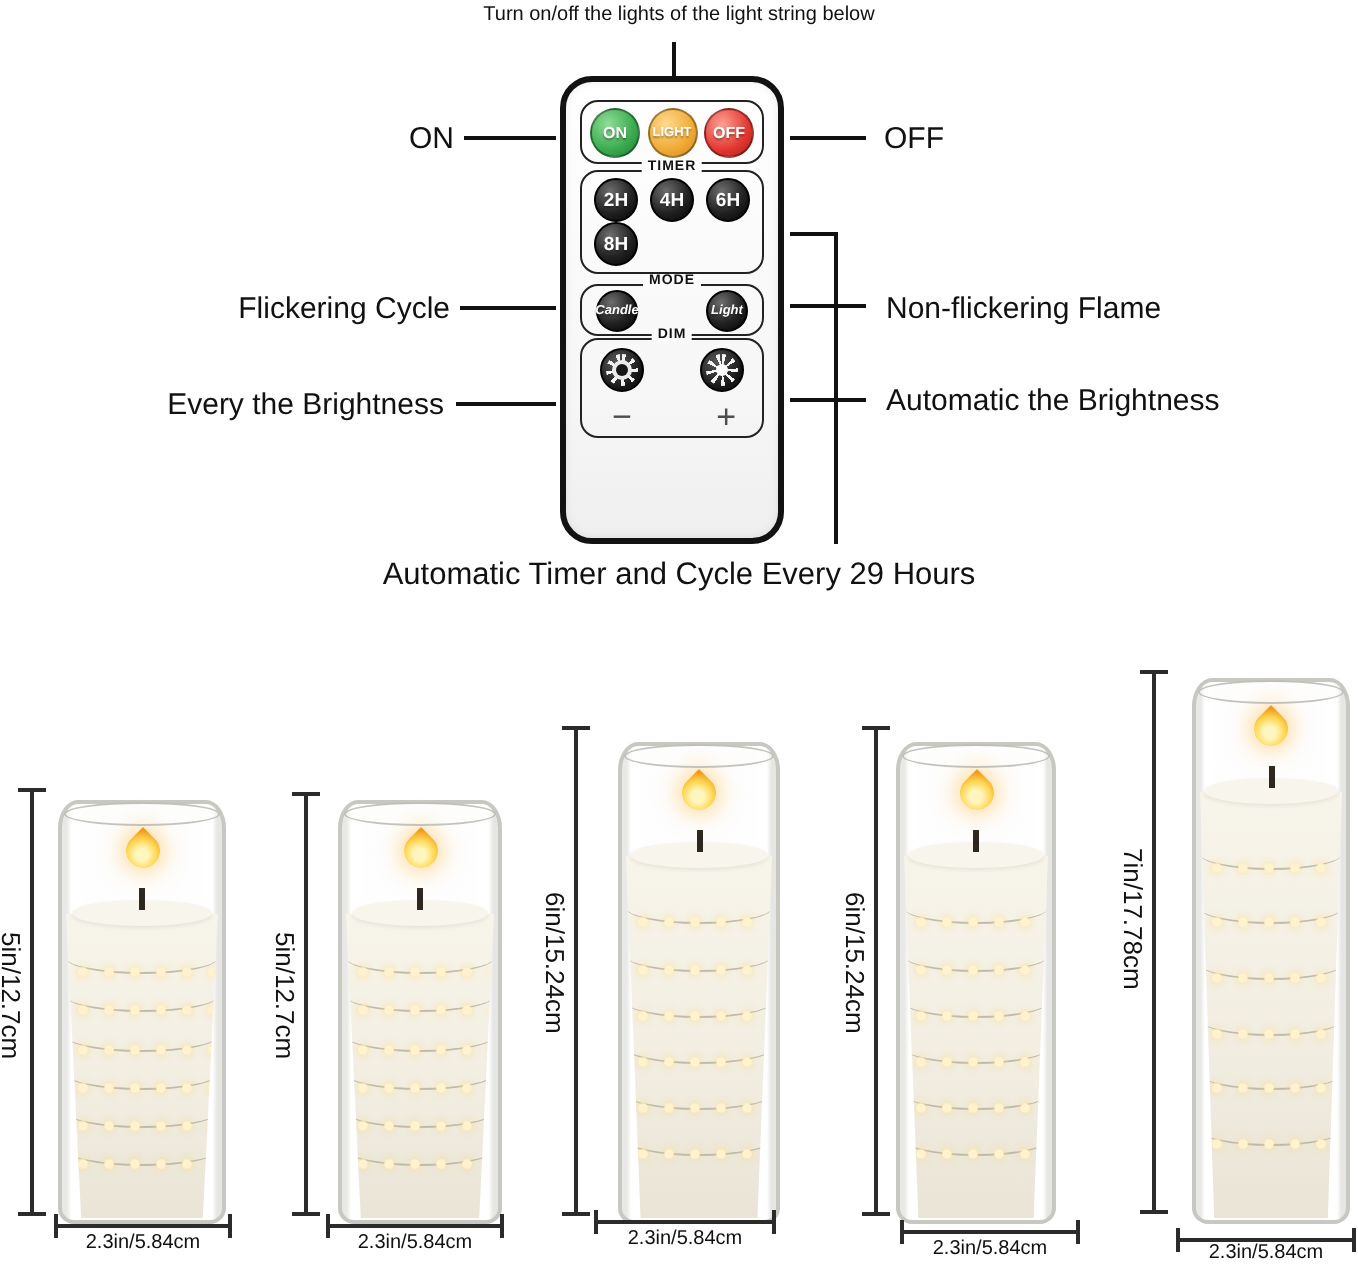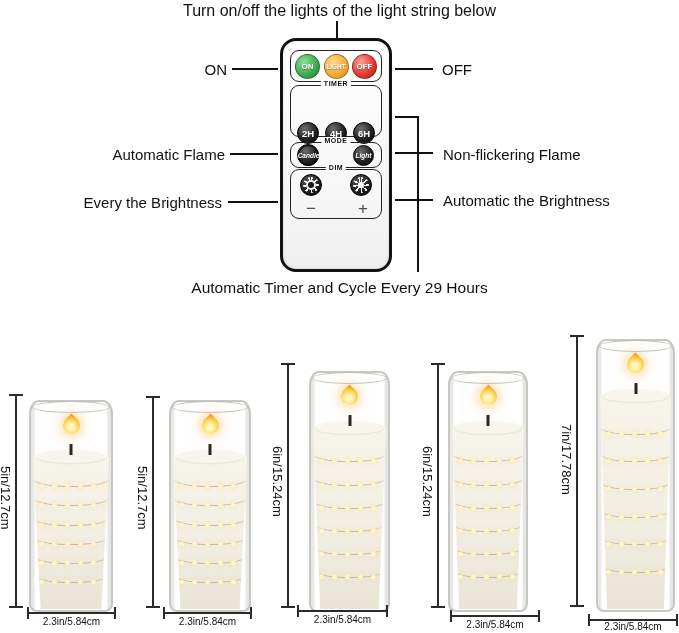--- a/index.html
+++ b/index.html
@@ -3,21 +3,21 @@
 <meta charset="utf-8">
 <style>
   * { margin:0; padding:0; box-sizing:border-box; }
   html,body { background:#fff; }
   .canvas {
     position:relative; width:679px; height:633px; background:#ffffff;
     font-family:"Liberation Sans", sans-serif; color:#111; overflow:hidden;
   }
 
   
-  .title { position:absolute; top:2px; left:0; right:0; text-align:center; font-size:16px; }
+  .title { position:absolute; top:2px; left:0; right:0; text-align:center; font-size:10px; }
   .caption { position:absolute; top:279px; left:0; right:0; text-align:center; font-size:15.5px; }
   .callout { position:absolute; font-size:15px; white-space:nowrap; }
   .line { position:absolute; background:#111; }
 
   
   .remote {
     position:absolute; left:280px; top:38px; width:112px; height:234px;
     border:3px solid #121212; border-radius:16px;
     background:linear-gradient(180deg,#ffffff 0%,#f6f6f6 70%,#efefef 100%);
     box-shadow: inset 0 0 4px rgba(0,0,0,.08);
@@ -37,21 +37,21 @@
 
   .btn-round {
     display:flex; align-items:center; justify-content:center;
     border-radius:50%; color:#fff; font-weight:bold; text-shadow:0 1px 1px rgba(0,0,0,.35);
   }
   .btn-power { width:25px; height:25px; font-size:8px; border:1px solid rgba(0,0,0,.35); }
   .btn-on    { background:radial-gradient(circle at 35% 30%, #8fdd97, #3aaa4e 60%, #1f7e35); }
   .btn-light { background:radial-gradient(circle at 35% 30%, #ffd98d, #f0aa35 60%, #cf8a1e); font-size:6.5px; }
   .btn-off   { background:radial-gradient(circle at 35% 30%, #ff9f92, #e23730 60%, #a81f18); }
 
-  .timer-grid { position:absolute; inset:3px 6px; display:flex; flex-wrap:wrap; justify-content:space-between; align-content:space-between;margin-top:33px; }
+  .timer-grid { position:absolute; inset:3px 6px; display:flex; flex-wrap:wrap; justify-content:space-between; align-content:space-between; }
   .btn-black {
     width:22px; height:22px; font-size:9.5px;
     background:radial-gradient(circle at 35% 28%, #6e6e6e, #232323 55%, #000);
     border:1px solid #000;
   }
   .btn-mode { width:21px; height:21px; font-size:6.5px; font-style:italic; font-weight:bold; }
 
   .dim-row { position:absolute; top:4px; left:9px; right:9px; display:flex; justify-content:space-between; }
   .sun { position:relative; width:22px; height:22px; border-radius:50%;
          background:radial-gradient(circle at 35% 30%, #565656, #141414 70%); border:1px solid #000; }
@@ -103,21 +103,21 @@
 </head>
 <body>
 
 <div class="canvas">
 
   <div class="title">Turn on/off the lights of the light string below</div>
   <div class="line" style="left:336px; top:21px; width:2px; height:17px;"></div>
 
   <div class="callout" style="right:452px; top:61px;">ON</div>
   <div class="line" style="left:232px; top:68px; width:46px; height:2px;"></div>
-  <div class="callout" style="right:454px; top:146px;">Automatic Flame</div>
+  <div class="callout" style="right:454px; top:146px;">Flickering Cycle</div>
   <div class="line" style="left:230px; top:153px; width:48px; height:2px;"></div>
   <div class="callout" style="right:457px; top:194px;">Every the Brightness</div>
   <div class="line" style="left:228px; top:201px; width:50px; height:2px;"></div>
 
   <div class="callout" style="left:442px; top:61px;">OFF</div>
   <div class="line" style="left:395px; top:68px; width:38px; height:2px;"></div>
   <div class="callout" style="left:443px; top:146px;">Non-flickering Flame</div>
   <div class="line" style="left:395px; top:152px; width:38px; height:2px;"></div>
   <div class="callout" style="left:443px; top:192px;">Automatic the Brightness</div>
   <div class="line" style="left:395px; top:199px; width:38px; height:2px;"></div>

